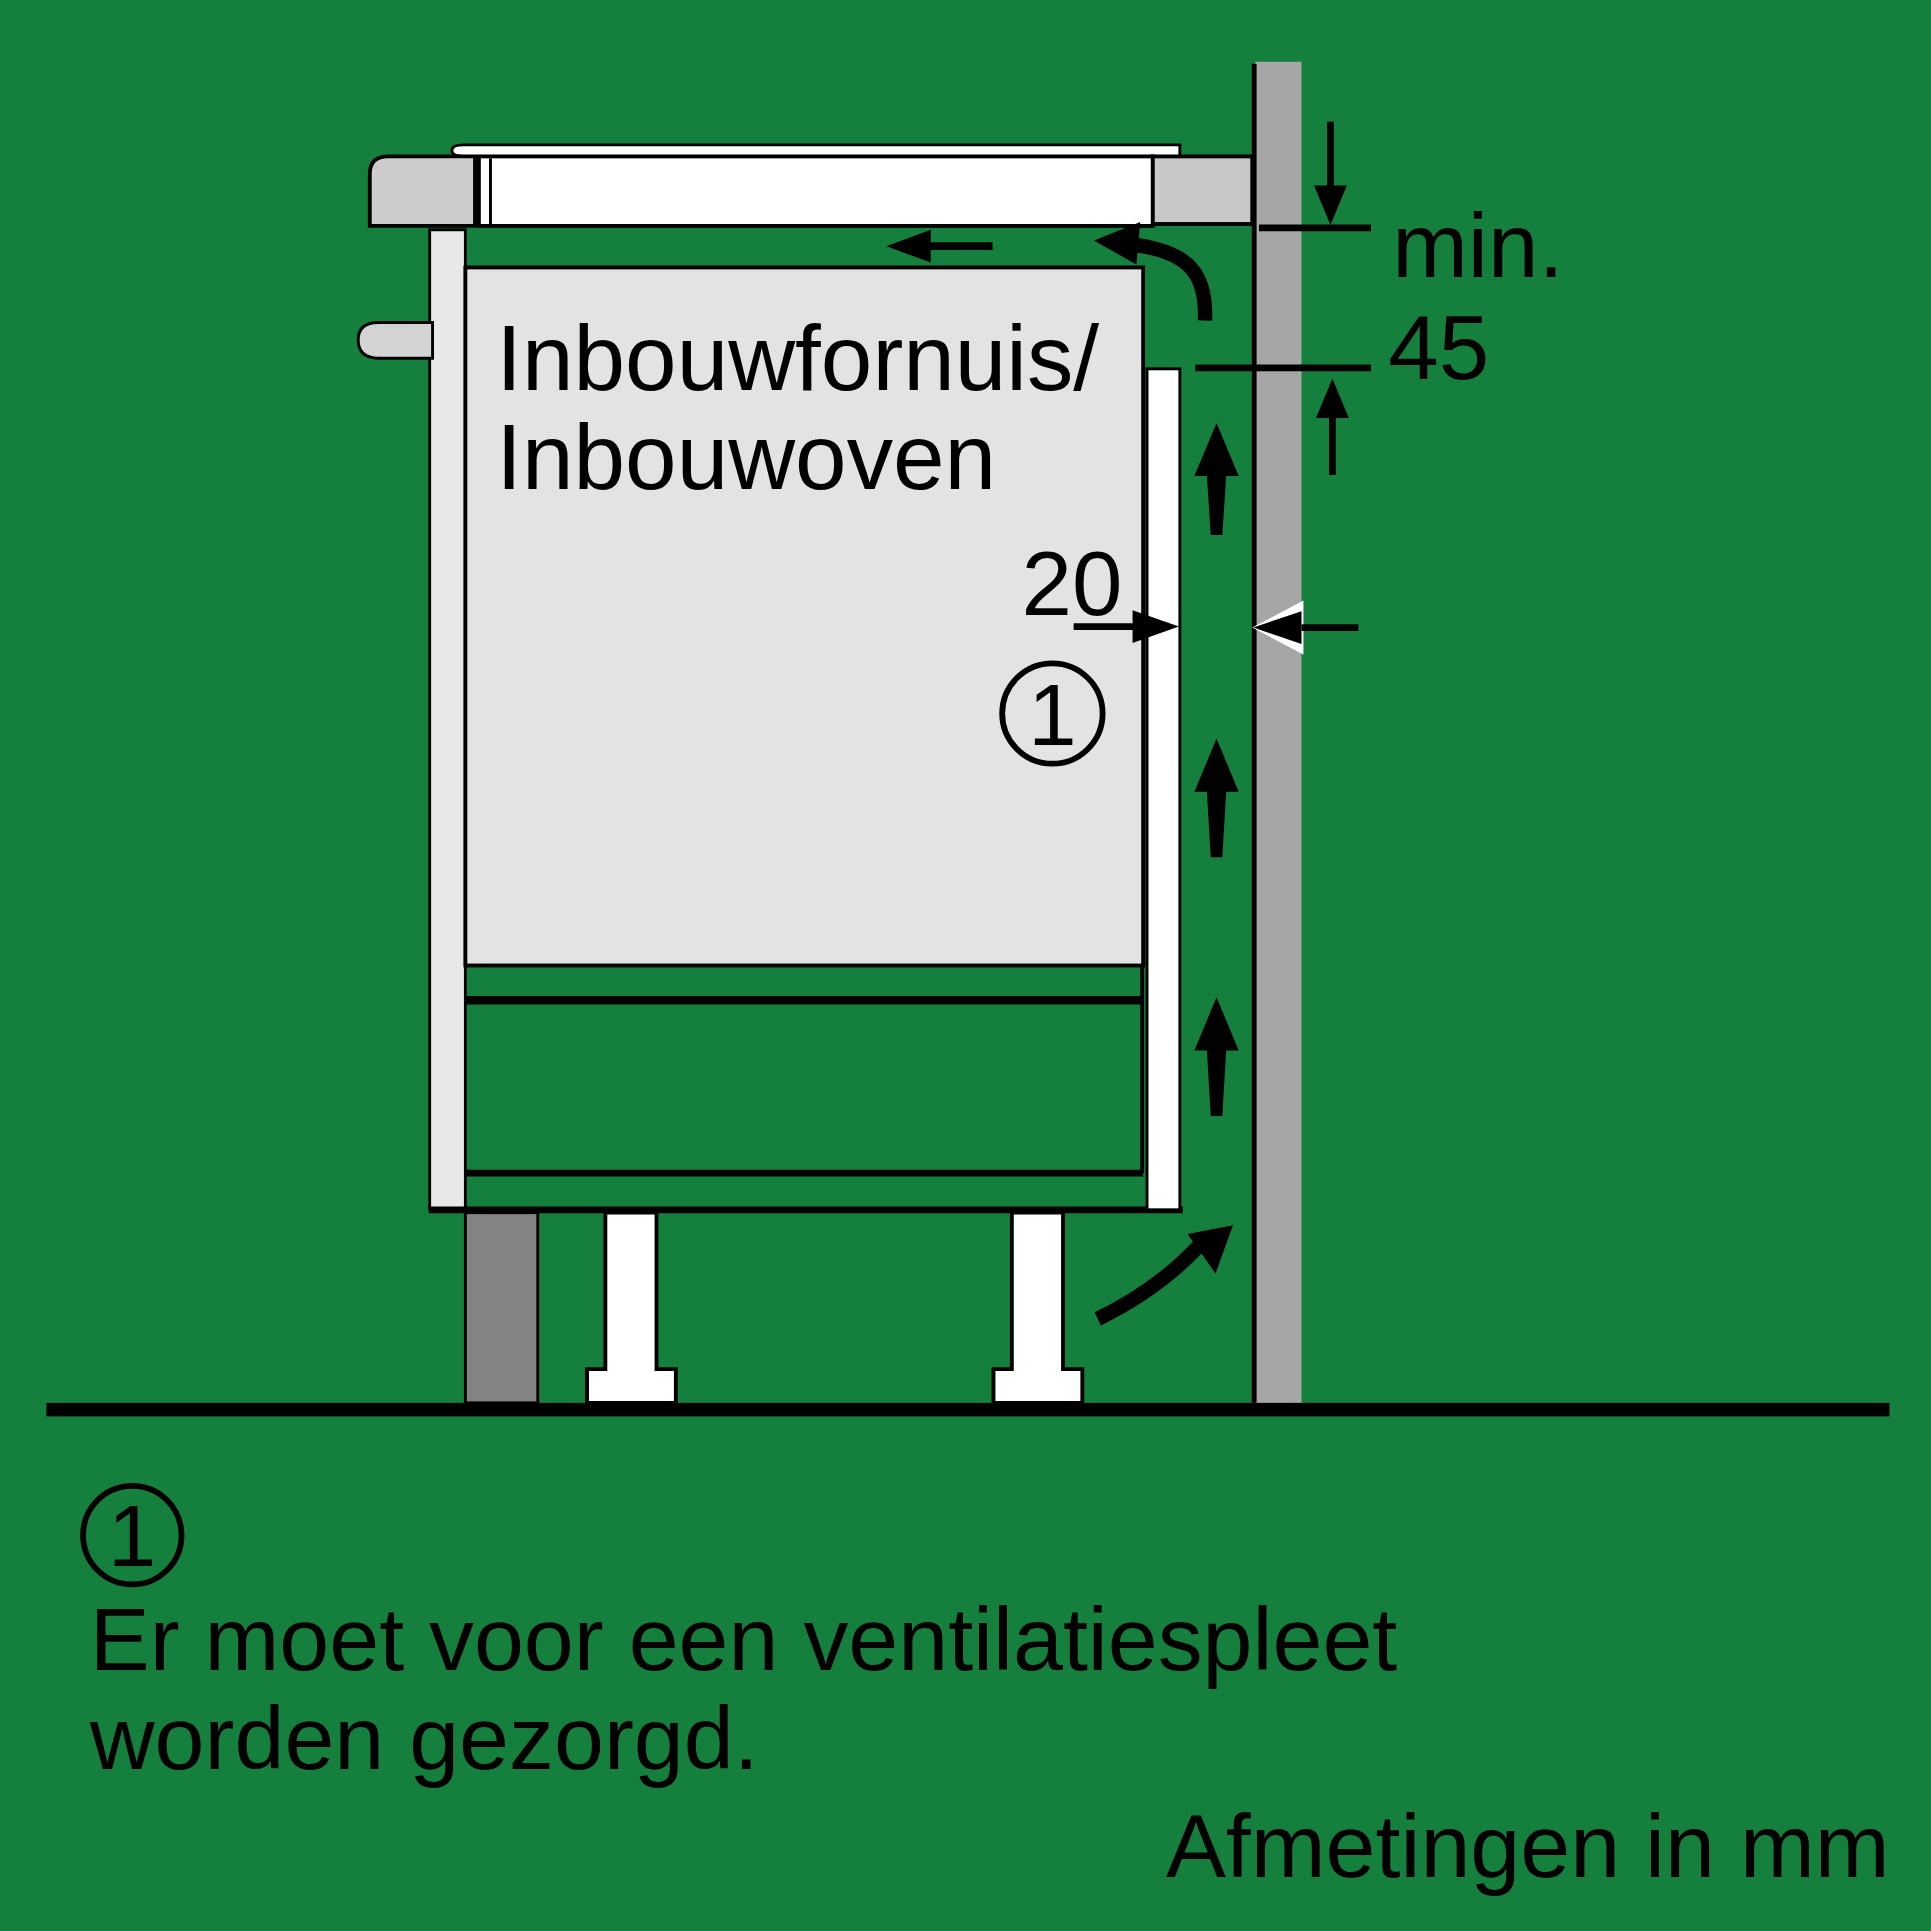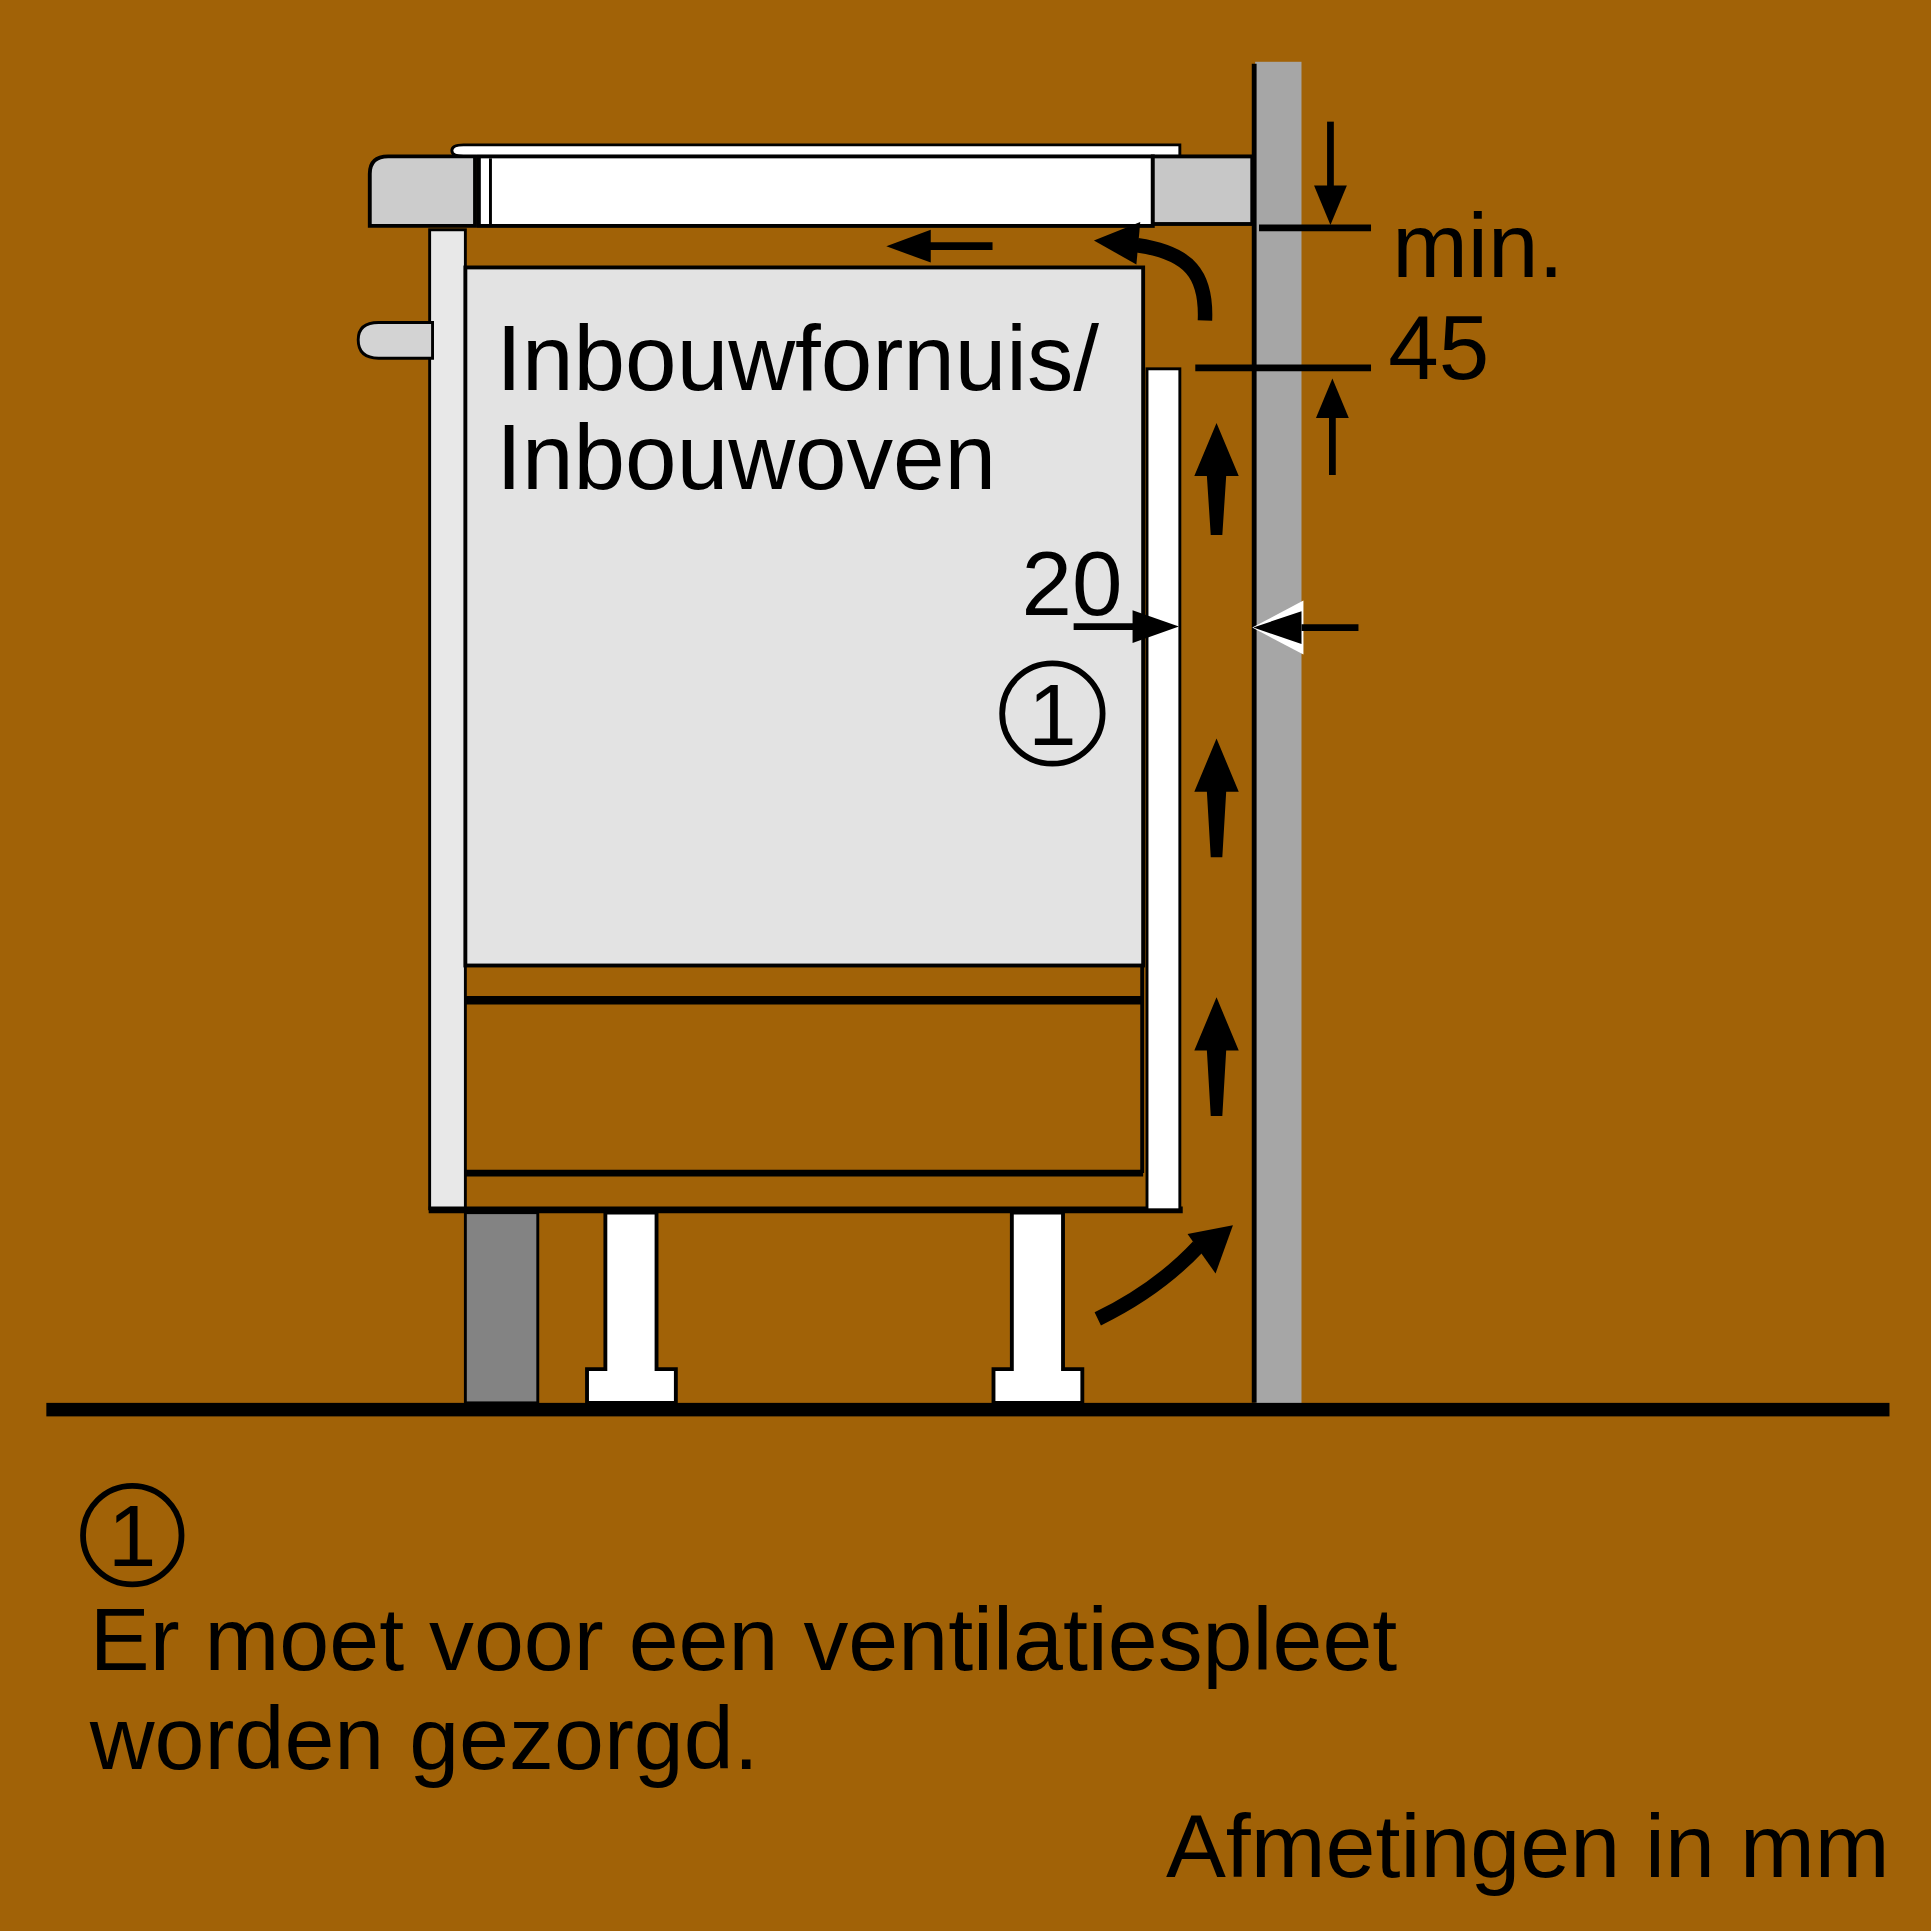--- a/index.html
+++ b/index.html
@@ -6,21 +6,21 @@
     margin: 0;
     padding: 0;
     background: #ffffff;
     width: 1931px;
     height: 1931px;
   }
   .stage {
     position: relative;
     width: 1931px;
     height: 1931px;
-    background: #a16207;
+    background: #15803d;
     overflow: hidden;
   }
   svg {
     display: block;
   }
   svg text {
     font-family: "Liberation Sans", "DejaVu Sans", sans-serif;
     fill: #000000;
   }
   .lbl-large { font-size: 96px; }

